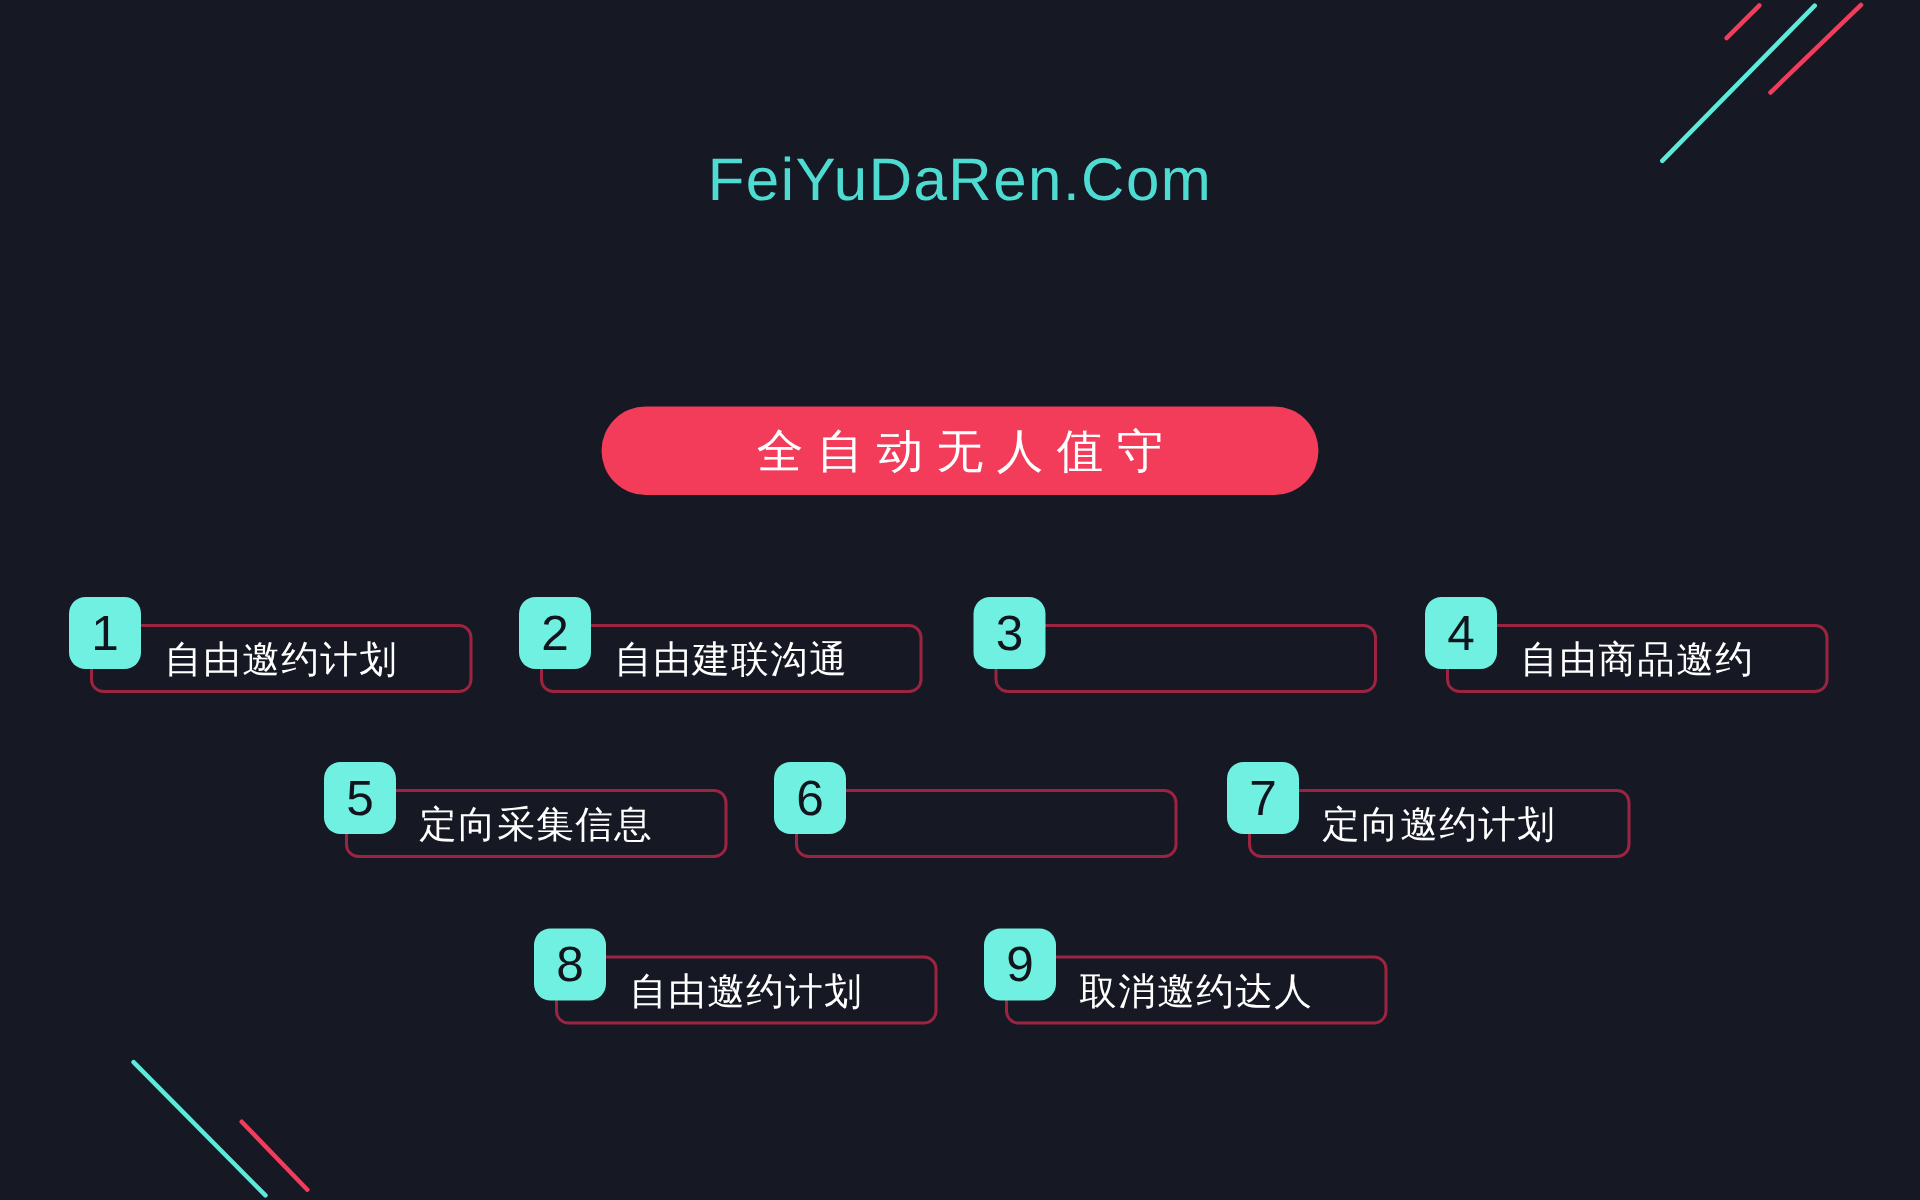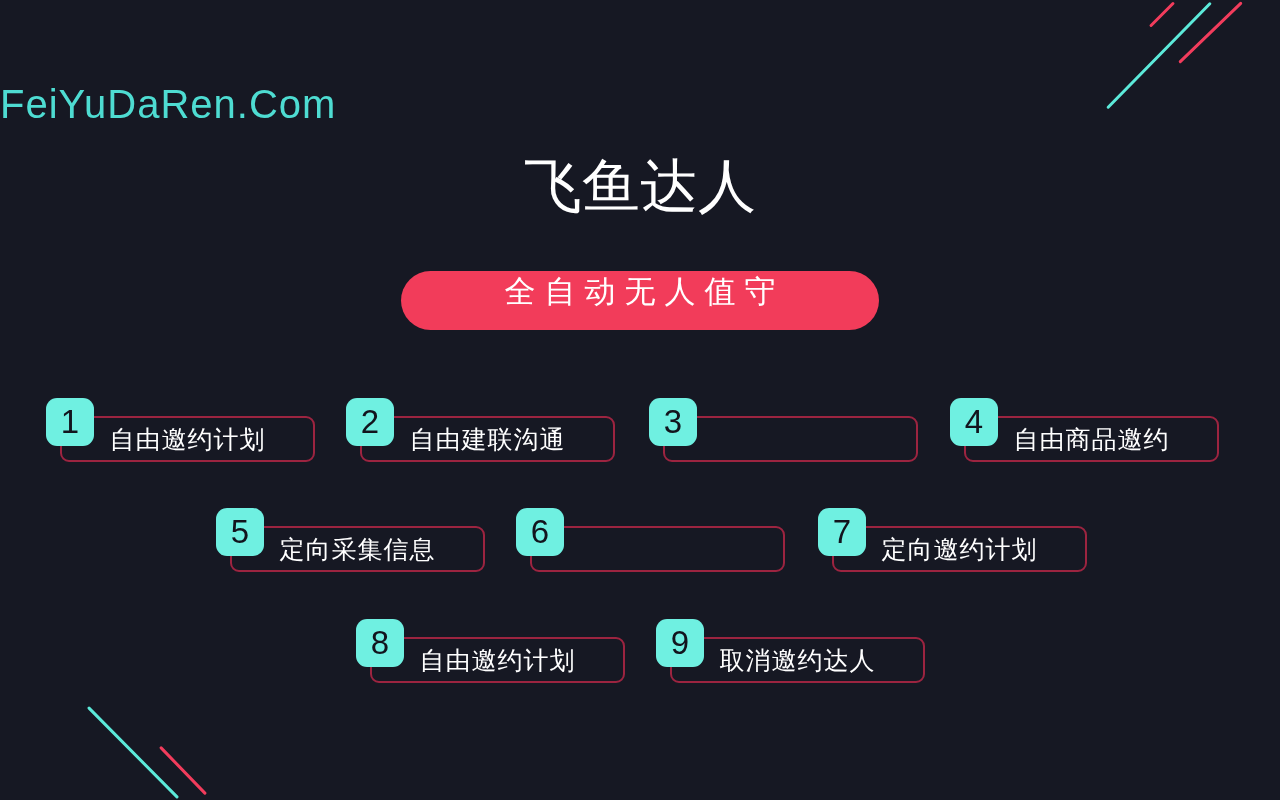--- a/index.html
+++ b/index.html
@@ -21,24 +21,24 @@
     position: relative;
     width: 1280px;
     height: 800px;
     background: var(--background, #161823);
     overflow: hidden;
   }
 
   
   .site-url {
     position: absolute;
-    top: 80px;
+    top: 96px;
     left: 0;
     width: 100%;
-    text-align: left;
+    text-align: center;
     font-size: 40px;
     line-height: 48px;
     font-weight: 400;
     color: var(--teal-accent, #4EDCD2);
     letter-spacing: 1px;
   }
   .app-title {
     position: absolute;
     top: 148px;
     left: 0;
@@ -54,20 +54,21 @@
   .banner {
     position: absolute;
     top: 271px;
     left: 50%;
     transform: translateX(-50%);
     width: 478px;
     height: 59px;
     background: var(--banner-red, #F23C5A);
     border-radius: 30px;
     display: flex;
+    align-items: center;
     justify-content: center;
     cursor: pointer;
   }
   .banner-label {
     color: var(--text-white, #fff);
     font-size: 31px;
     font-weight: 500;
     letter-spacing: 9px;
     padding-left: 9px; 
     white-space: nowrap;
@@ -141,21 +142,20 @@
 
 <div class="stage">
 
   <div class="decor-line decor-red  line-tr-red-short"></div>
   <div class="decor-line decor-teal line-tr-teal"></div>
   <div class="decor-line decor-red  line-tr-red-long"></div>
   <div class="decor-line decor-teal line-bl-teal"></div>
   <div class="decor-line decor-red  line-bl-red"></div>
 
   <div class="site-url">FeiYuDaRen.Com</div>
-  <div class="app-title">飞鱼达人</div>
 
   <div class="banner">
     <span class="banner-label">全自动无人值守</span>
   </div>
 
   <div class="menu-item item-1">
     <div class="num-badge">
         <span>1</span>
       </div>
     <span class="item-label">自由邀约计划</span>

